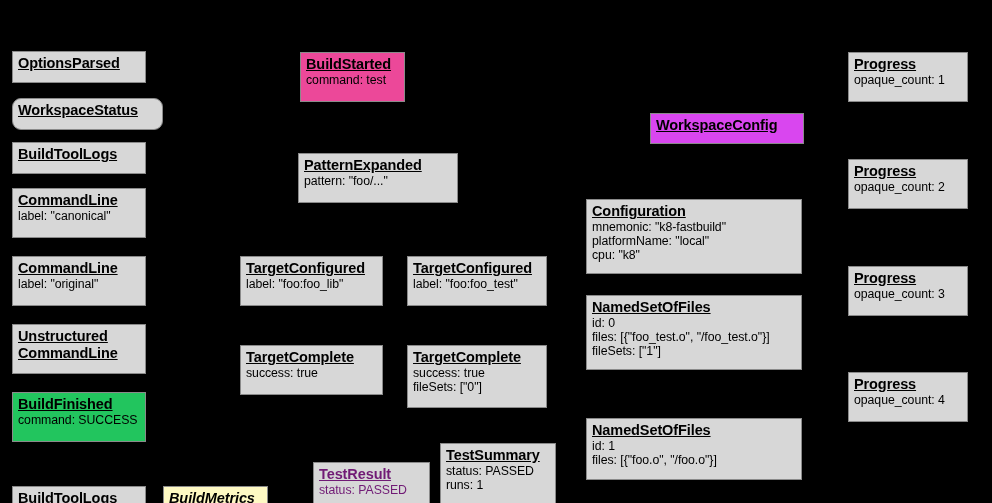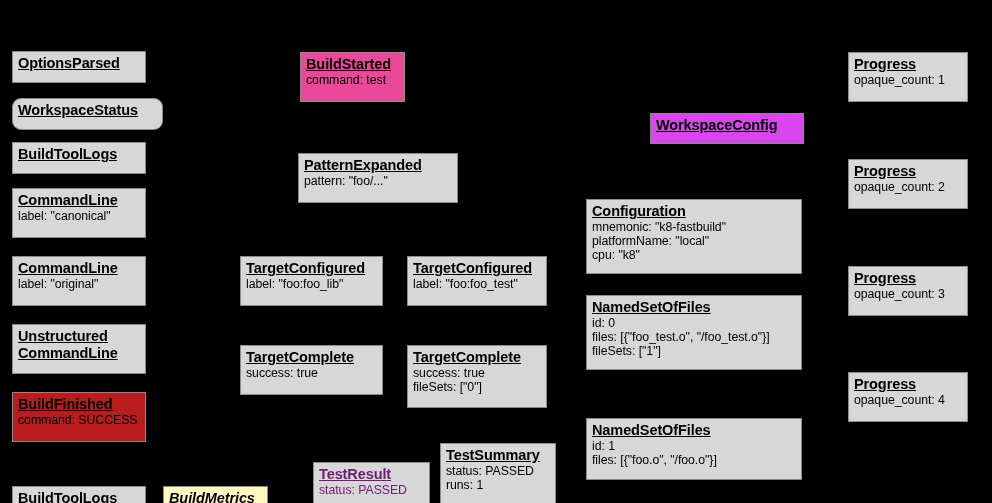--- a/index.html
+++ b/index.html
@@ -61,21 +61,21 @@
       <span class="node-field">label: "canonical"</span>
     </div>
     <div class="node" style="left: 12px; top: 216px; width: 134px; height: 50px; background: rgb(215, 215, 215); border-color: rgb(138, 138, 138); color: rgb(0, 0, 0);">
       <span class="node-title">CommandLine</span>
       <span class="node-field">label: "original"</span>
     </div>
     <div class="node" style="left: 12px; top: 284px; width: 134px; height: 50px; background: rgb(215, 215, 215); border-color: rgb(138, 138, 138); color: rgb(0, 0, 0);">
       <span class="node-title">Unstructured
 CommandLine</span>
     </div>
-    <div class="node" style="left: 12px; top: 352px; width: 134px; height: 50px; background: #b91c1c; border-color: rgb(138, 138, 138); color: rgb(0, 0, 0);">
+    <div class="node" style="left: 12px; top: 352px; width: 134px; height: 50px; background: #22c55e; border-color: rgb(138, 138, 138); color: rgb(0, 0, 0);">
       <span class="node-title">BuildFinished</span>
       <span class="node-field">command: SUCCESS</span>
     </div>
     <div class="node" style="left: 12px; top: 446px; width: 134px; height: 32px; background: rgb(215, 215, 215); border-color: rgb(138, 138, 138); color: rgb(0, 0, 0);">
       <span class="node-title">BuildToolLogs</span>
     </div>
     <div class="node" style="left: 163px; top: 446px; width: 105px; height: 32px; background: #fef9c3; border-color: rgb(138, 138, 138); color: rgb(0, 0, 0); font-style: italic;">
       <span class="node-title">BuildMetrics</span>
     </div>
     <div class="node" style="left: 300px; top: 12px; width: 105px; height: 50px; background: #ec4899; border-color: rgb(138, 138, 138); color: rgb(0, 0, 0);">

